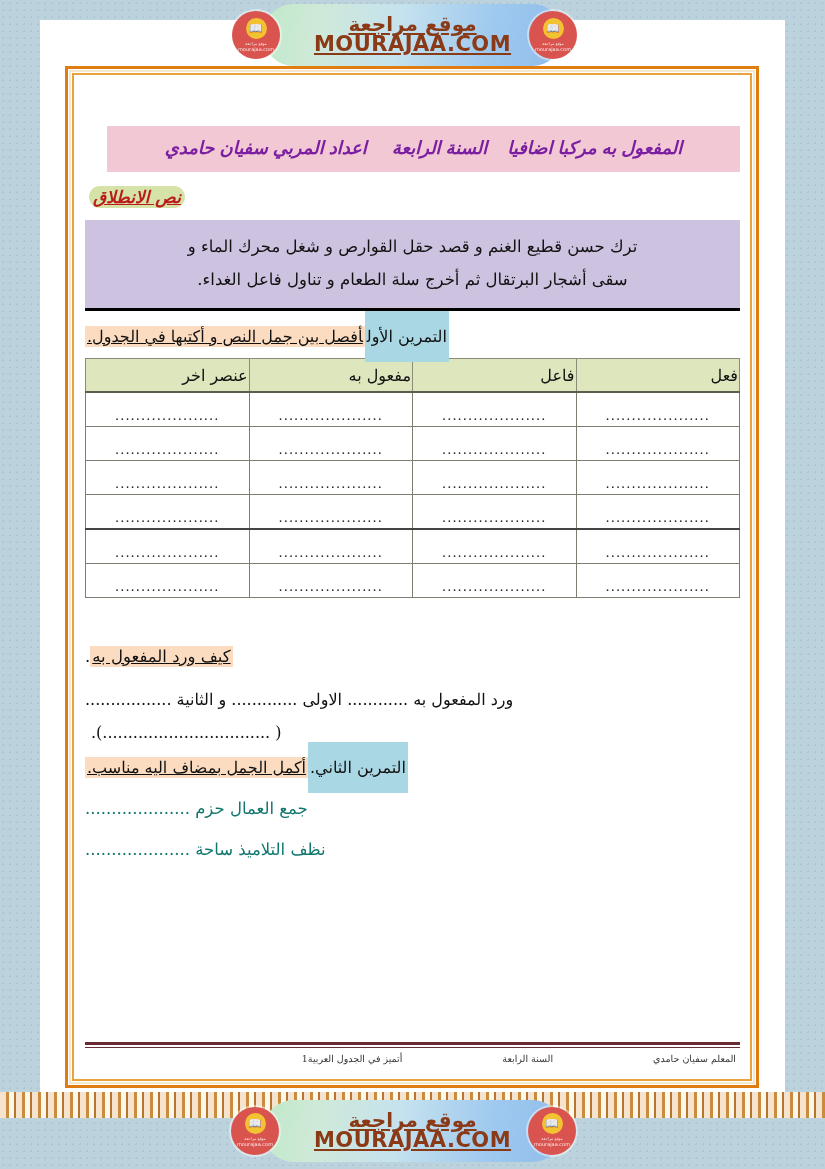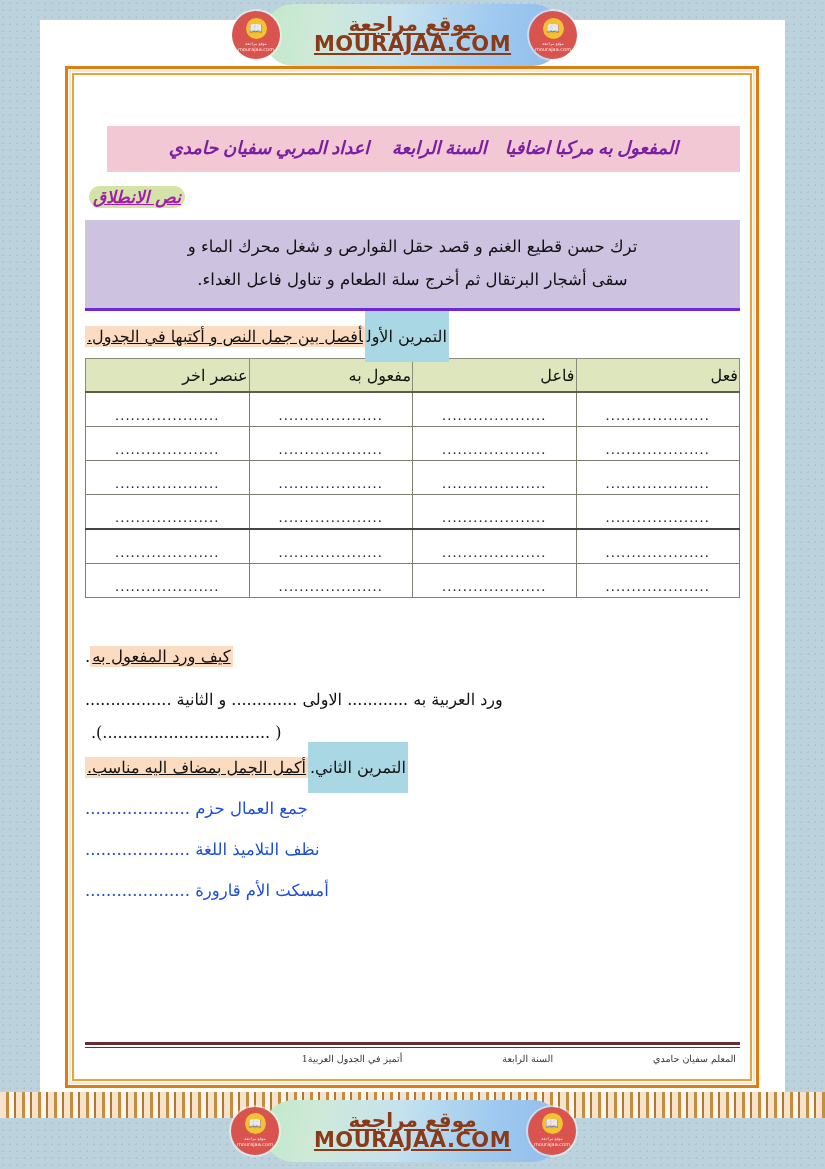--- a/index.html
+++ b/index.html
@@ -173,52 +173,52 @@
     height: 975px;
     direction: rtl;
     font-family: "DejaVu Sans", "Liberation Sans", sans-serif;
   }
 
   .title-banner {
     margin-top: 36px;
     background: #f2c8d4;
     padding: 11px 16px 13px 16px;
     text-align: center;
-    font-family: Liberation Serif, serif;
+    font-family: Liberation Sans, sans-serif;
     font-size: 18px;
     font-weight: bold;
     color: #7b1fa2;
     font-style: italic;
     white-space: pre;
     margin-left: 22px;
   }
 
   .section-head-wrap {
     margin-top: 14px;
     text-align: left;
     padding-left: 0;
   }
   .section-head {
     display: inline-block;
     background: #d6e3a8;
-    color: #a21caf;
+    color: #b91c1c;
     font-family: "DejaVu Serif", "Liberation Serif", serif;
     font-style: italic;
     font-weight: bold;
     font-size: 17px;
     padding: 1px 4px;
     text-decoration: underline;
     margin-left: 4px;
     border-radius: 11px;
   }
 
   .passage {
     margin-top: 12px;
     background: #cdc2e0;
-    border-bottom: 3px solid #6d28d9;
+    border-bottom: 3px solid #000000;
     padding: 10px 14px 12px 14px;
     font-size: 16.5px;
     line-height: 2.0;
     color: #111;
     text-align: center;
     font-family: "DejaVu Serif", "Liberation Serif", serif;
   }
 
   .exercise-line {
     margin-top: 16px;
@@ -290,21 +290,21 @@
     font-family: "DejaVu Serif", "Liberation Serif", serif;
     color: #111;
     direction: rtl;
   }
 
   .sentence {
     margin-top: 22px;
     text-align: left;
     font-size: 16.5px;
     font-family: "DejaVu Serif", "Liberation Serif", serif;
-    color: #1d4ed8;
+    color: #0f766e;
     direction: rtl;
   }
 
   
   .footer {
     position: absolute;
     left: 45px;
     top: 1022px;
     width: 655px;
     direction: rtl;
@@ -425,30 +425,29 @@
           </tr>
         </tbody>
     </table>
 
     <div class="concl-wrap">
       <div class="concl-line">
         <span class="hl-peach">كيف ورد المفعول به</span><span>.</span>
       </div>
     </div>
 
-    <div class="blank-line">ورد العربية به ............ الاولى ............. و الثانية .................</div>
+    <div class="blank-line">ورد المفعول به ............ الاولى ............. و الثانية .................</div>
     <div class="blank-line-2">( .................................).</div>
 
     <div class="exercise-line">
       <span class="hl-cyan">التمرين الثاني.</span><span class="hl-peach">أكمل الجمل بمضاف اليه مناسب.</span>
     </div>
 
     <div class="sentence">جمع العمال حزم ....................</div>
-    <div class="sentence">نظف التلاميذ اللغة ....................</div>
-    <div class="sentence">أمسكت الأم قارورة ....................</div>
+    <div class="sentence">نظف التلاميذ ساحة ....................</div>
 
   </div>
 
   <div class="footer">
     <div class="footer-rule-top"></div>
     <div class="footer-rule-gap"></div>
     <div class="footer-rule-bot"></div>
     <div class="footer-row">
       <span class="f-a">المعلم سفيان حامدي</span>
       <span class="f-b">السنة الرابعة</span>

